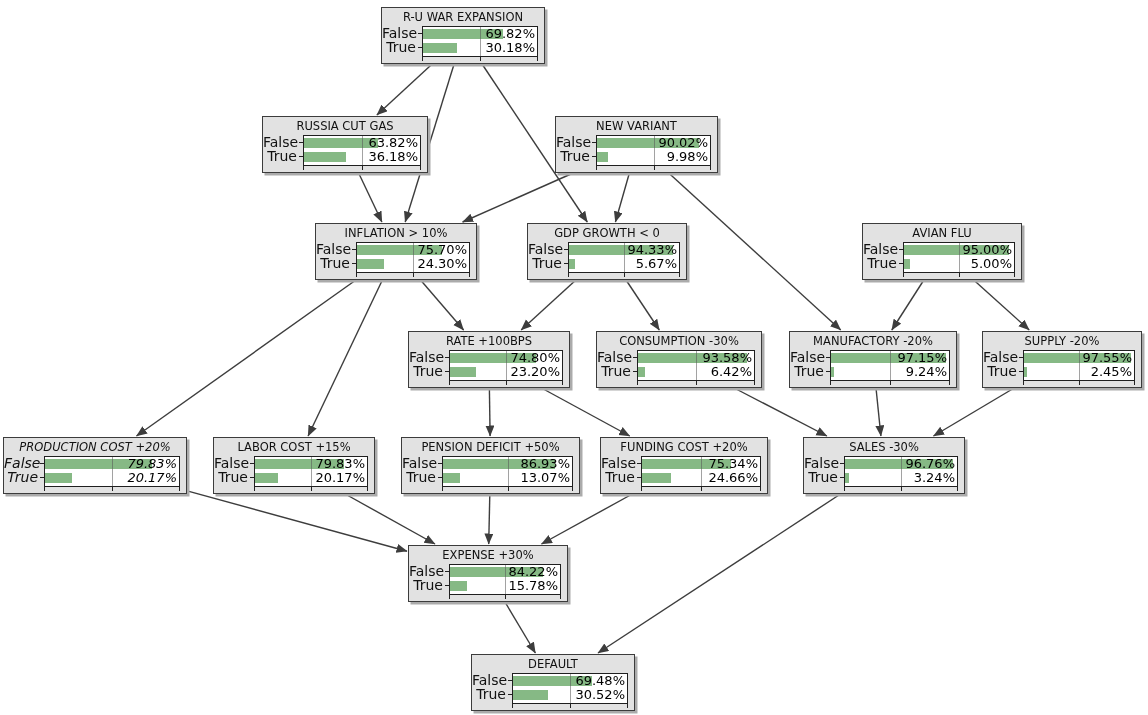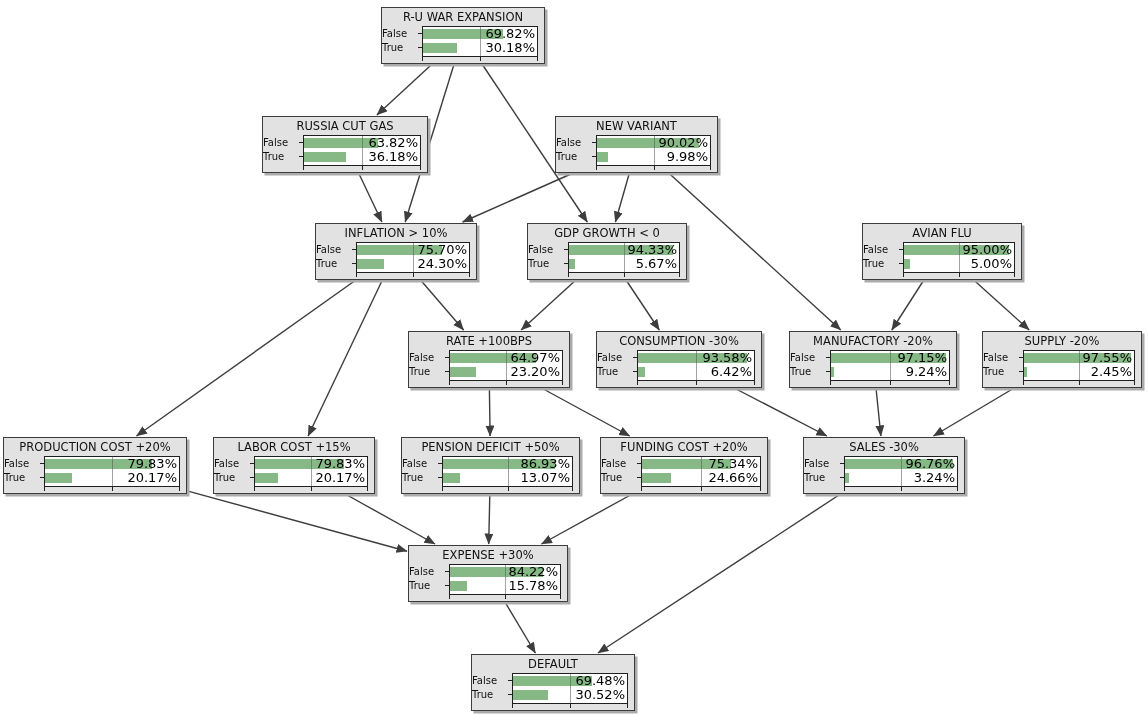--- a/index.html
+++ b/index.html
@@ -31,22 +31,22 @@
     position:absolute; left:50%; top:0; bottom:0; width:1px;
     background:rgba(85,85,85,0.55); z-index:2;
   }
   .pct {
     position:absolute; right:2px; z-index:3; color:#000;
     font-size:13px; line-height:13px; white-space:nowrap;
   }
   .pct.row-false { top:0; }
   .pct.row-true  { top:14px; }
   .ylabel {
-    position:absolute; left:0; width:34px; text-align:left;
-    font-size:10px; line-height:13px; color:#111;
+    position:absolute; left:0; width:34px; text-align:right;
+    font-size:14px; line-height:13px; color:#111;
   }
   .ylabel.row-false { top:19px; }
   .ylabel.row-true  { top:33px; }
   .ydash { position:absolute; left:36px; width:4px; height:1.2px; background:#222; }
   .ydash.row-false { top:25px; }
   .ydash.row-true  { top:39px; }
   .xtick { position:absolute; top:100%; width:1px; height:3.5px; background:#222; }
   .xtick.t0 { left:0; }
   .xtick.t50 { left:50%; }
   .xtick.t100 { left:calc(100% - 1px); }
@@ -208,21 +208,21 @@
         <div class="node-title">RATE +100BPS</div>
         <span class="ylabel row-false">False</span>
         <span class="ylabel row-true">True</span>
         <span class="ydash row-false"></span>
         <span class="ydash row-true"></span>
         <div class="plot-wrap">
           <div class="plot">
             <div class="bar row-false" style="width:76.8%"></div>
             <div class="bar row-true" style="width:23.2%"></div>
             <div class="gridline"></div>
-            <div class="pct row-false">64.97%</div>
+            <div class="pct row-false">74.80%</div>
             <div class="pct row-true">23.20%</div>
           </div>
           <span class="xtick t0"></span>
           <span class="xtick t50"></span>
           <span class="xtick t100"></span>
         </div>
       </div>
       <div class="bn-node" style="left: 596px; top: 331px; width: 166px; height: 57px;">
         <div class="node-title">CONSUMPTION -30%</div>
         <span class="ylabel row-false">False</span>
@@ -273,21 +273,21 @@
             <div class="bar row-true" style="width:2.45%"></div>
             <div class="gridline"></div>
             <div class="pct row-false">97.55%</div>
             <div class="pct row-true">2.45%</div>
           </div>
           <span class="xtick t0"></span>
           <span class="xtick t50"></span>
           <span class="xtick t100"></span>
         </div>
       </div>
-      <div class="bn-node" style="left: 3px; top: 437px; width: 184px; height: 57px;">
+      <div class="bn-node" style="left: 3px; top: 437px; width: 184px; height: 57px; font-style: italic;">
         <div class="node-title">PRODUCTION COST +20%</div>
         <span class="ylabel row-false">False</span>
         <span class="ylabel row-true">True</span>
         <span class="ydash row-false"></span>
         <span class="ydash row-true"></span>
         <div class="plot-wrap">
           <div class="plot">
             <div class="bar row-false" style="width:79.83%"></div>
             <div class="bar row-true" style="width:20.17%"></div>
             <div class="gridline"></div>

